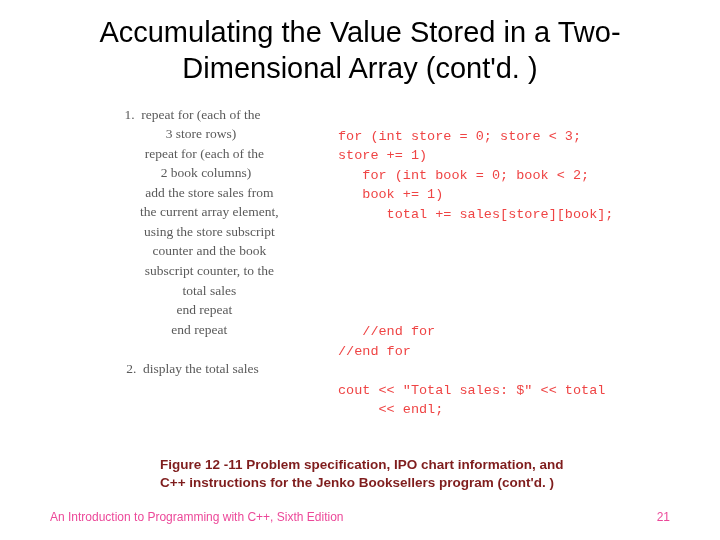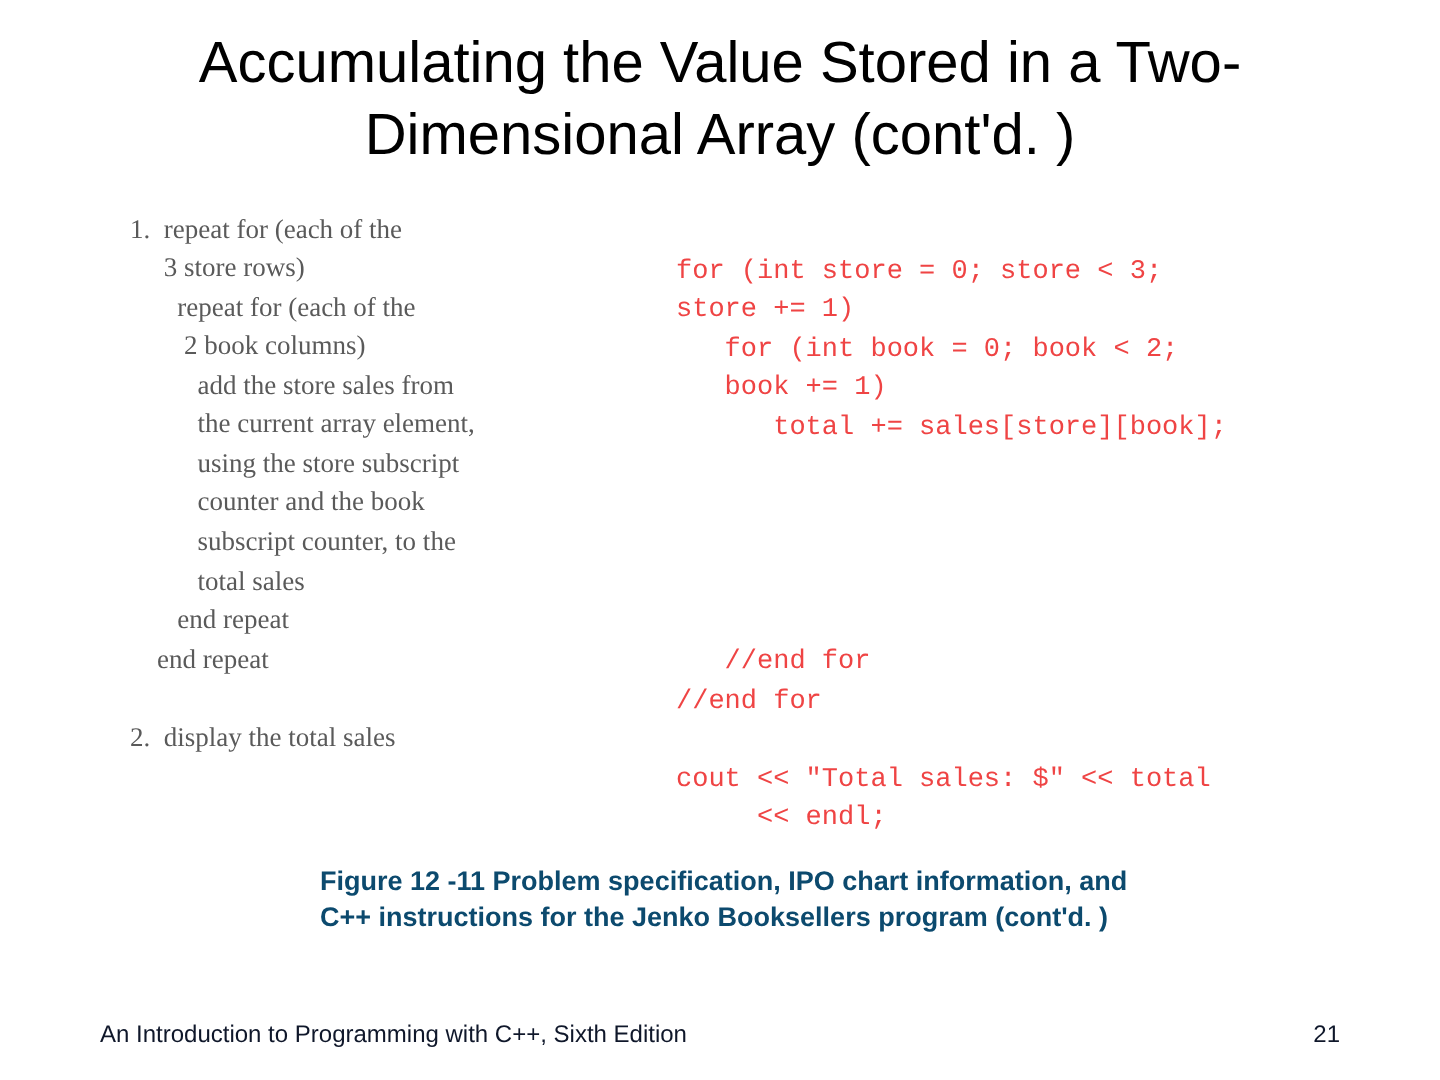--- a/index.html
+++ b/index.html
@@ -41,52 +41,53 @@
     font-size: 15px;
     color: #4a4a4a;
     margin-bottom: 4px;
   }
   .pseudo {
     font-family: 'Comic Sans MS', 'Segoe Script', cursive;
     font-size: 13.5px;
     color: #5a5a5a;
     line-height: 1.45;
     white-space: pre;
+    text-align: center;
   }
   .code-col {
     flex: 1;
     padding-top: 22px;
   }
   .code {
     font-family: 'Courier New', Courier, monospace;
     font-size: 13.5px;
     color: #ef4444;
     line-height: 1.45;
     white-space: pre;
   }
   .caption {
     font-family: Arial, sans-serif;
     font-size: 13.5px;
     font-weight: bold;
-    color: #0c4a6e;
+    color: #7f1d1d;
     line-height: 1.35;
-    margin-top: 12px;
+    margin-top: 36px;
     padding-left: 110px;
     padding-right: 80px;
   }
   .footer {
     position: absolute;
     bottom: 16px;
     left: 50px;
     right: 50px;
     display: flex;
     justify-content: space-between;
     align-items: baseline;
     font-size: 12px;
-    color: #0f172a;
+    color: #ec4899;
   }
 </style>
 </head>
 <body>
 
 <div class="slide">
   <h1 class="title">Accumulating the Value Stored in a Two-Dimensional Array (cont'd. )</h1>
 
   <div class="content">
     <div class="algo-col">

